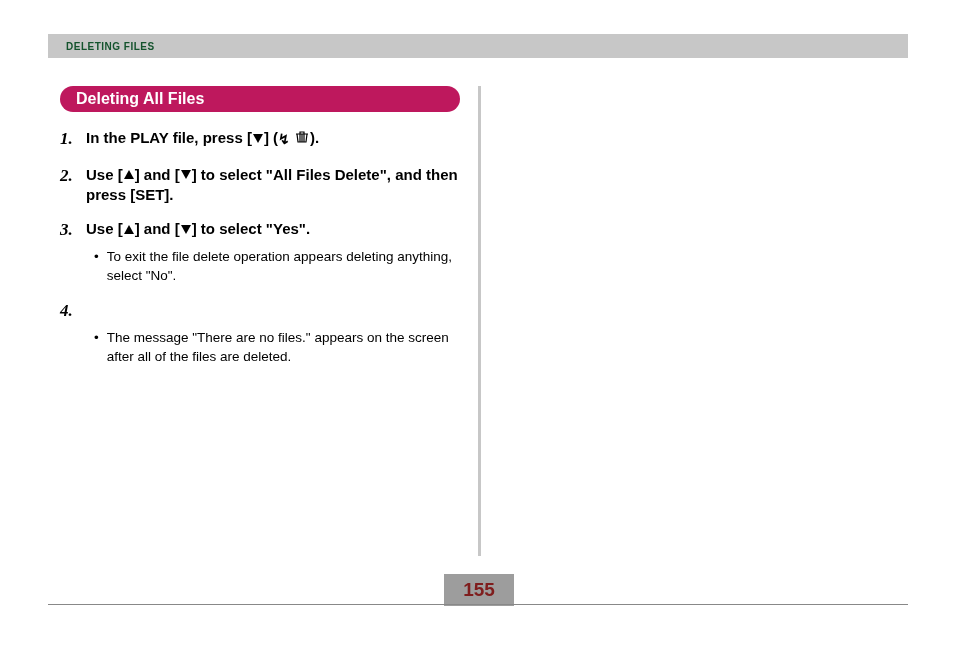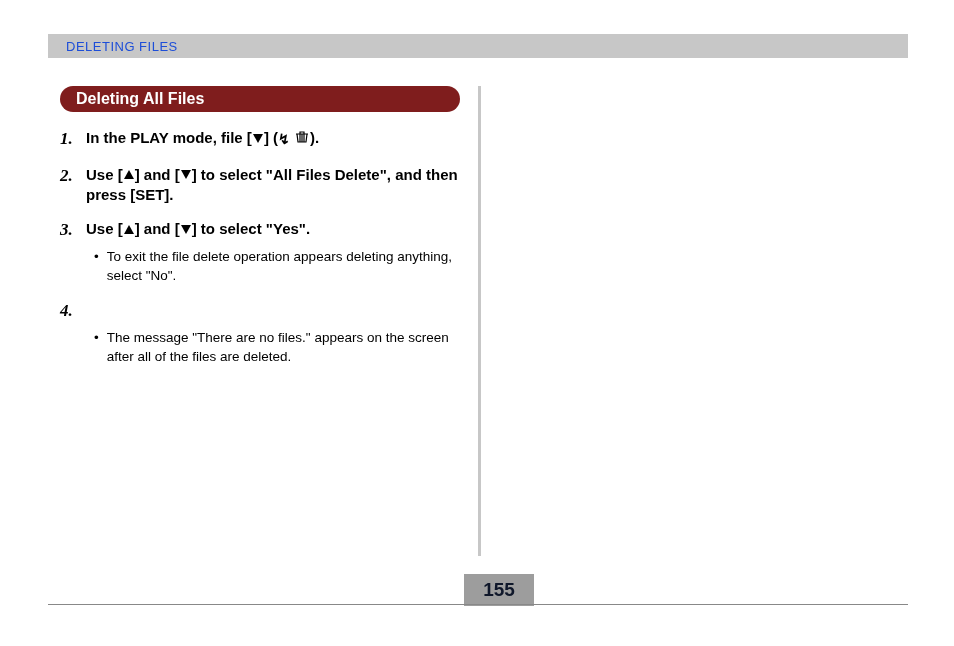--- a/index.html
+++ b/index.html
@@ -16,32 +16,32 @@
     top: 34px;
     left: 48px;
     width: 860px;
     height: 24px;
     background: #c7c7c7;
     display: flex;
     align-items: center;
     padding-left: 18px;
   }
   .header-bar span {
-    font-weight: normal;
-    font-size: 13px;
+    font-weight: bold;
+    font-size: 10px;
     letter-spacing: 0.5px;
-    color: #1d4ed8;
+    color: #14532d;
   }
   .section-pill {
     position: absolute;
     top: 86px;
     left: 60px;
     width: 400px;
     height: 26px;
-    background: #7f1d1d;
+    background: #be185d;
     border-radius: 13px;
     display: flex;
     align-items: center;
     padding-left: 16px;
     color: #fff;
     font-weight: bold;
     font-size: 16px;
   }
   .content {
     position: absolute;
@@ -121,26 +121,26 @@
   .footer-line {
     position: absolute;
     left: 48px;
     width: 860px;
     top: 604px;
     height: 1px;
     background: #888;
   }
   .page-num {
     position: absolute;
-    left: 464px;
+    left: 444px;
     top: 574px;
     width: 70px;
     height: 32px;
     background: #9d9d9d;
-    color: #0f172a;
+    color: #7f1d1d;
     font-weight: bold;
     font-size: 19px;
     display: flex;
     align-items: center;
     justify-content: center;
   }
 </style>
 </head>
 <body>
 
@@ -151,21 +151,21 @@
 <div class="section-pill">
   <span>Deleting All Files</span>
 </div>
 
 <div class="content">
 
   <div class="step">
     <div class="step-head">
       <span class="step-num">1.</span>
       <span class="step-text">
-        <span>In the PLAY mode, file [</span><span class="tri-down"></span><span>] (</span><span class="bolt">↯</span>
+        <span>In the PLAY file, press [</span><span class="tri-down"></span><span>] (</span><span class="bolt">↯</span>
         <span class="trash">
           <svg width="14" height="13" viewBox="0 0 14 13">
             <path d="M2 4 L12 4 L11 12 L3 12 Z M5 4 L5 12 M7 4 L7 12 M9 4 L9 12 M1 4 L13 4 M5 4 L5 2 L9 2 L9 4" fill="none" stroke="#000" stroke-width="1.2"></path>
           </svg>
         </span><span>).</span>
       </span>
     </div>
   </div>
 
   <div class="step">

